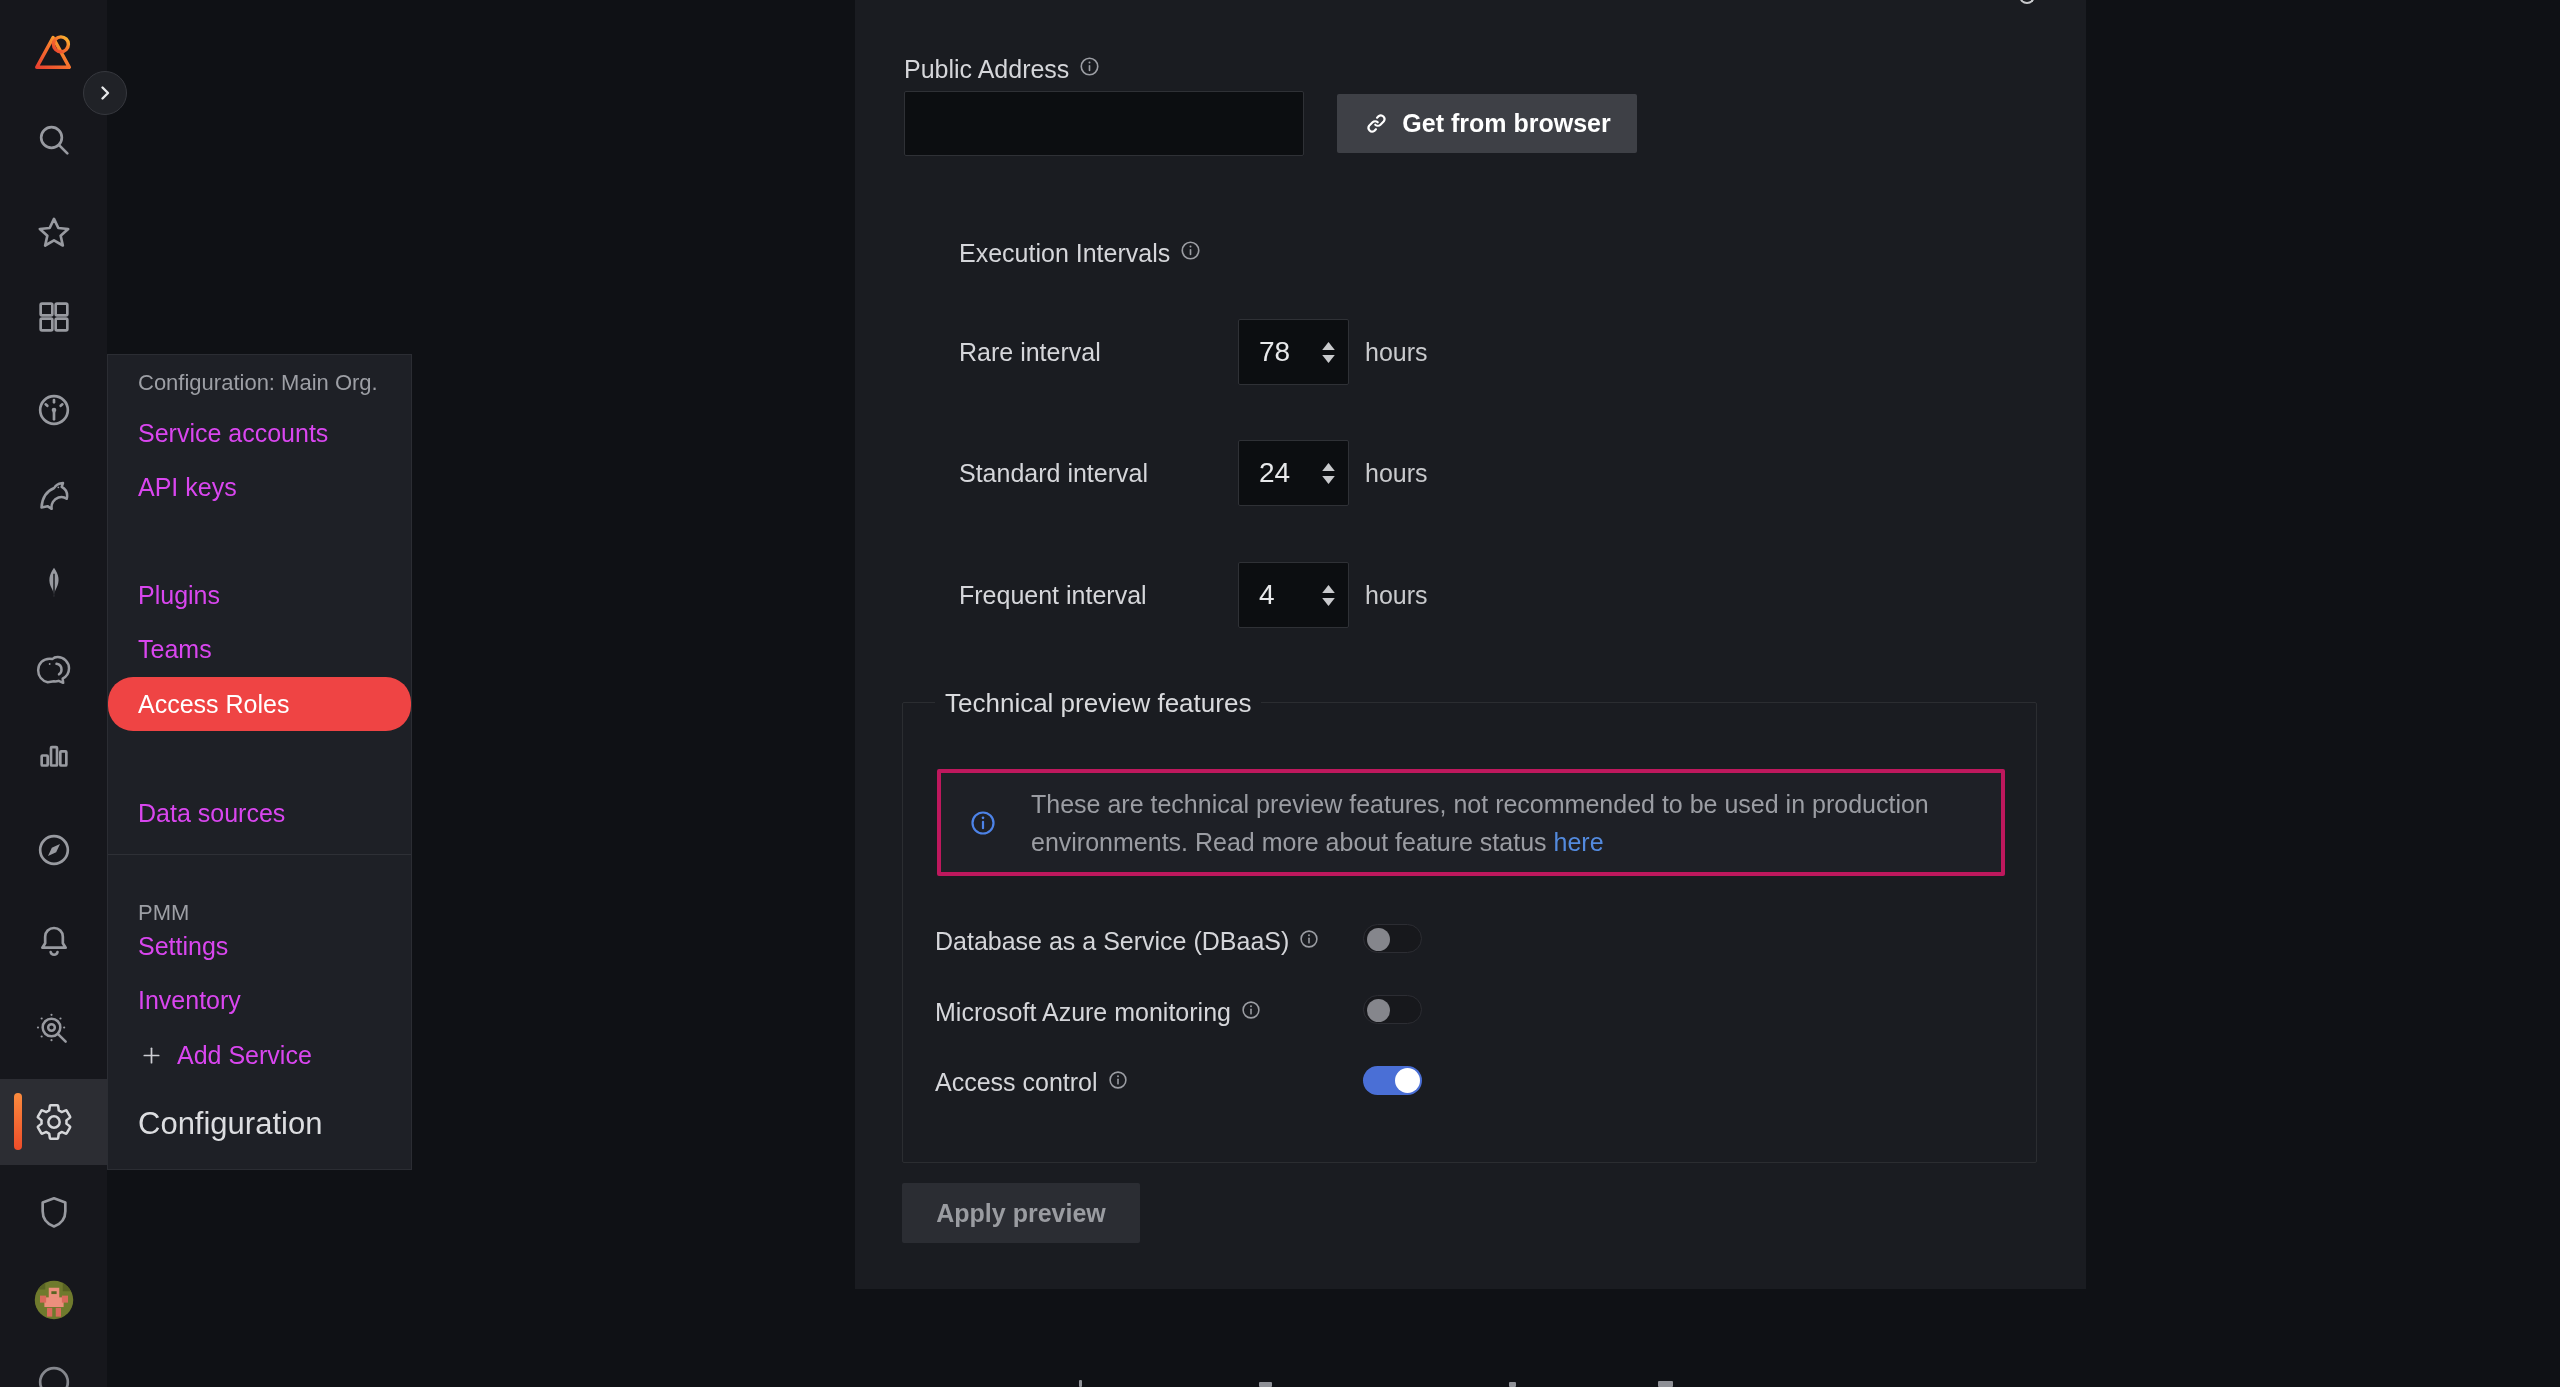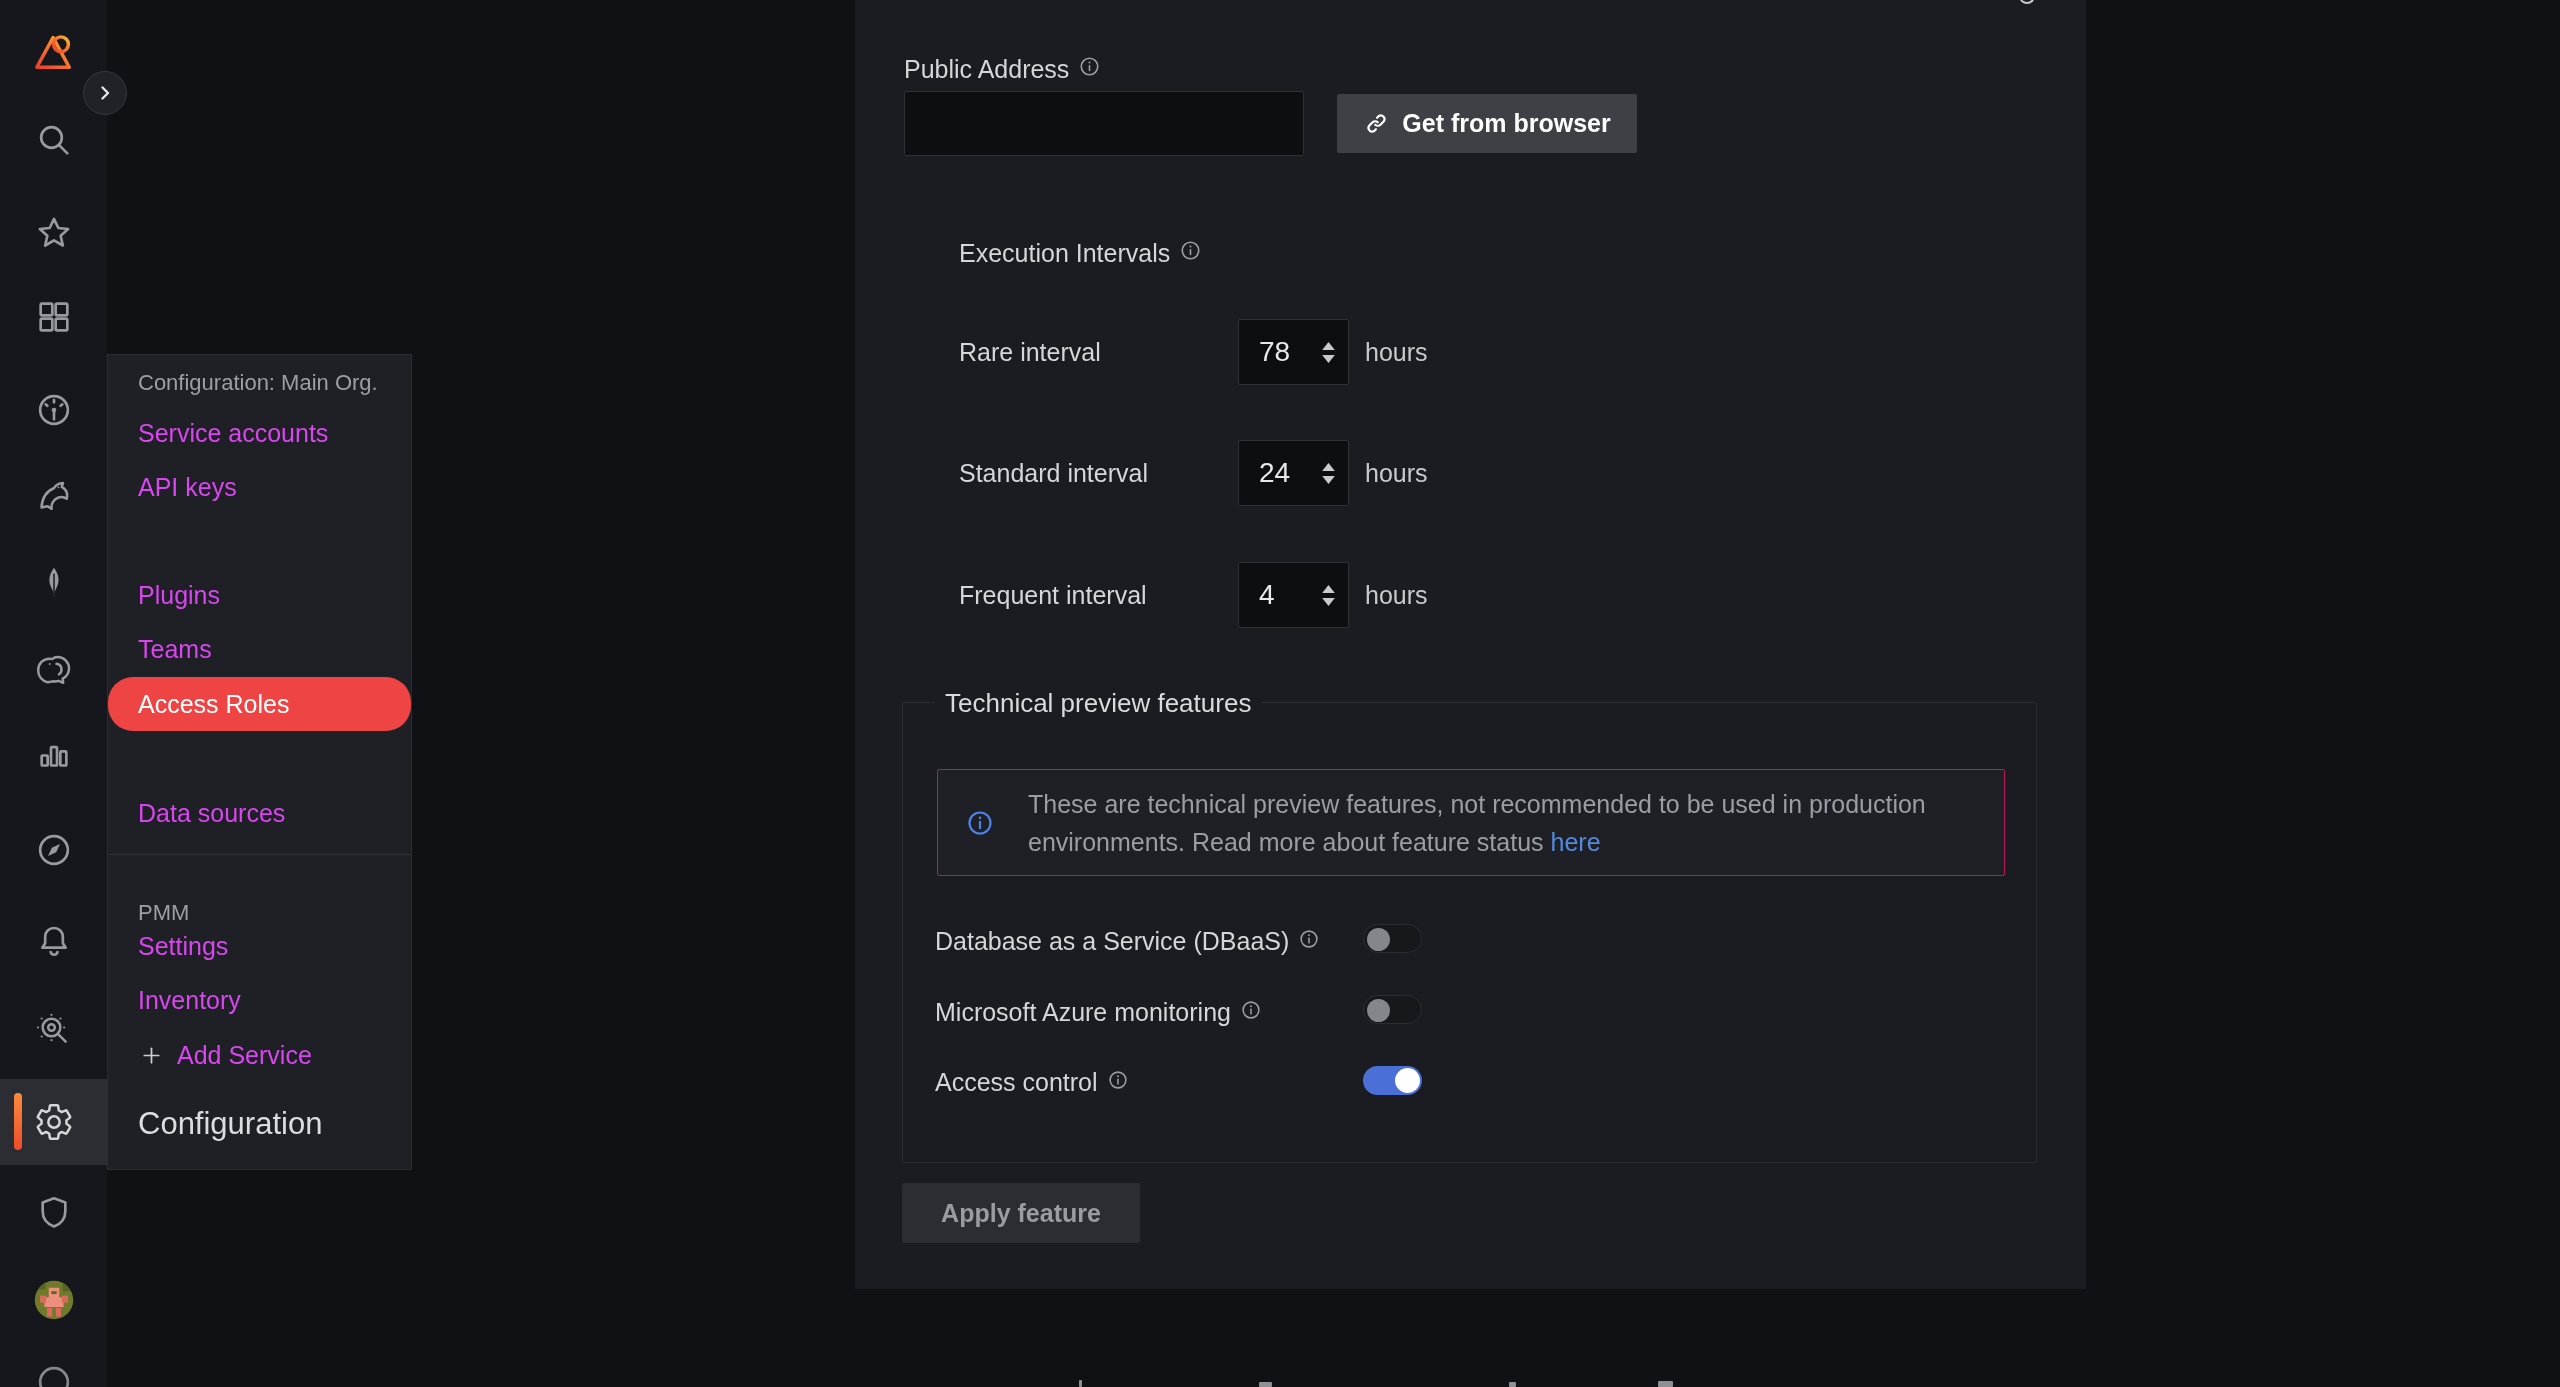--- a/index.html
+++ b/index.html
@@ -44,21 +44,21 @@
   .unit{position:absolute;left:1365px;font-size:25px;color:#c9cacd;line-height:30px;}
   .btn{display:flex;align-items:center;justify-content:center;gap:12px;border:none;border-radius:2px;
     font-family:"Liberation Sans",sans-serif;font-weight:700;font-size:25px;cursor:pointer;}
   .btn-secondary{position:absolute;left:1337px;top:94px;width:300px;height:59px;background:#3e4046;color:#ffffff;}
   .btn-disabled{position:absolute;left:902px;top:1183px;width:238px;height:60px;background:#2b2d33;color:#9a9ca1;}
   .fieldset{position:absolute;left:902px;top:702px;width:1135px;height:461px;border:1px solid #2b2d31;
     border-radius:2px;box-sizing:border-box;}
   .legend{position:absolute;left:32px;top:-16px;background:#1a1c21;padding:0 10px;font-size:26px;
     color:#d9dadd;line-height:32px;white-space:nowrap;}
   .alert{position:absolute;left:34px;top:66px;width:1068px;height:107px;background:#1e2026;
-    border:1px solid #be185d;border-radius:2px;box-sizing:border-box;display:flex;align-items:center;}
+    border:4px solid #be185d;border-radius:2px;box-sizing:border-box;display:flex;align-items:center;}
   .alert-icon{margin-left:28px;flex:0 0 auto;display:flex;}
   .alert-text{margin-left:34px;font-size:25px;line-height:38px;color:#9b9da3;white-space:nowrap;}
   .alert-text a{color:#538ade;text-decoration:none;cursor:pointer;}
   .toggle{position:absolute;left:1363px;width:59px;height:29px;border-radius:15px;cursor:pointer;}
   .toggle.off{background:#17181c;border:1px solid #2c2d33;box-sizing:border-box;}
   .toggle.on{background:#4a6fd6;}
   .knob{position:absolute;top:3px;width:23px;height:23px;border-radius:50%;}
   .toggle.off .knob{left:3px;background:#85868c;}
   .toggle.on .knob{right:2px;top:2px;width:25px;height:25px;background:#ffffff;}
   .sliver{position:absolute;background:#8e9096;border-radius:1px;}
@@ -384,20 +384,20 @@
         <circle cx="12" cy="12" r="8.6"></circle>
           <line x1="12" y1="11.2" x2="12" y2="16.2" stroke-linecap="round"></line>
           <circle cx="12" cy="7.9" r="1.05" fill="#9b9da3" stroke="none"></circle>
       </svg>
     </span>
   </div>
   <div class="toggle on" style="top:1066px">
       <span class="knob"></span>
     </div>
 
-  <button class="btn btn-disabled">Apply feature</button>
+  <button class="btn btn-disabled">Apply preview</button>
 
   <div class="sliver" style="left:1079px;top:1380px;width:3px;height:7px"></div>
   <div class="sliver" style="left:1259px;top:1382px;width:13px;height:5px"></div>
   <div class="sliver" style="left:1509px;top:1382px;width:7px;height:5px"></div>
   <div class="sliver" style="left:1658px;top:1381px;width:15px;height:6px"></div>
 
 </div>
 
 </body></html>

